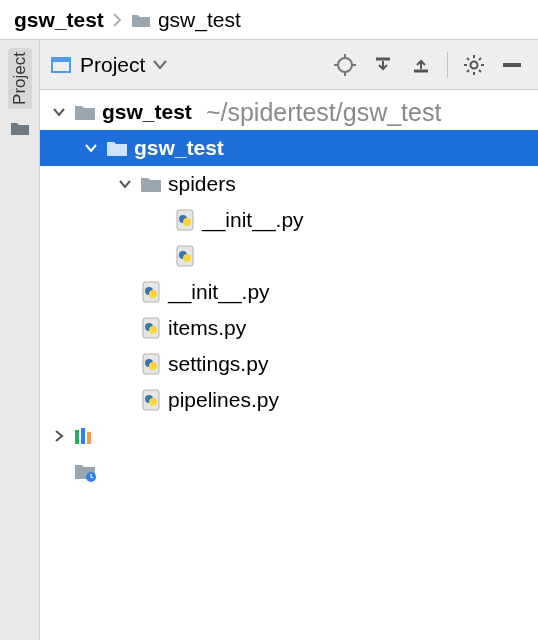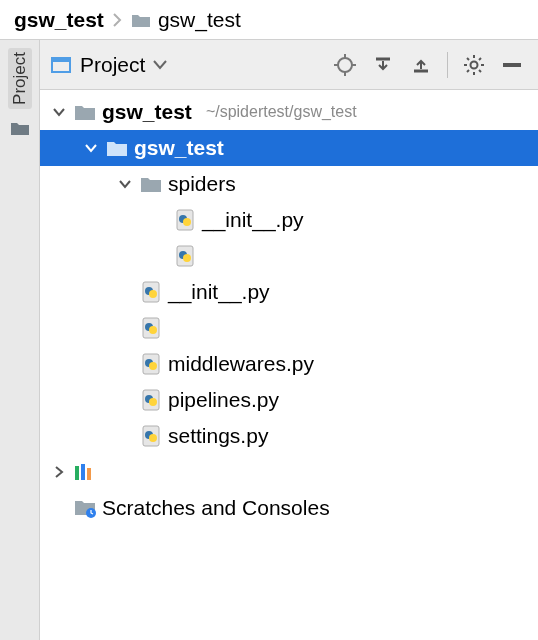--- a/index.html
+++ b/index.html
@@ -50,21 +50,21 @@
   .tree { flex: 1; overflow: auto; padding: 4px 0 4px 0; }
   .row {
     display: flex; align-items: center; height: 36px;
     padding-left: 10px; gap: 6px; white-space: nowrap;
     font-size: 21px; cursor: pointer;
   }
   .row.selected { background: #1e6fd9; color: #fff; }
   .row .arrow { width: 18px; display:flex; justify-content:center; color: inherit; }
   .row .arrow.placeholder { visibility: hidden; }
   .row .label { }
-  .row .hint { color: #8a8a8a; margin-left: 8px; font-size: 16px; }
+  .row .hint { color: #8a8a8a; margin-left: 8px; font-size: 25px; }
   .bold { font-weight: 700; }
 
   .indent-0 { padding-left: 10px; }
   .indent-1 { padding-left: 42px; }
   .indent-2 { padding-left: 76px; }
   .indent-3 { padding-left: 110px; }
 
   
   .ico { width: 22px; height: 22px; display: inline-flex; align-items:center; justify-content:center; flex-shrink:0; }
 
@@ -252,56 +252,46 @@
 
         <div class="row indent-2">
           <span class="arrow placeholder">·</span>
           <span class="ico">
             <svg width="20" height="22" viewBox="0 0 20 22">
                 <rect x="2" y="1" width="16" height="20" rx="2" fill="#e6e6e6" stroke="#b0b0b0"></rect>
                 <circle cx="8" cy="10" r="4" fill="#3776ab"></circle>
                 <circle cx="12" cy="13" r="4" fill="#ffd43b"></circle>
               </svg>
           </span>
-        </div>
-
-        <div class="row indent-2">
-          <span class="arrow placeholder">·</span>
-          <span class="ico">
-            <svg width="20" height="22" viewBox="0 0 20 22">
-                <rect x="2" y="1" width="16" height="20" rx="2" fill="#e6e6e6" stroke="#b0b0b0"></rect>
-                <circle cx="8" cy="10" r="4" fill="#3776ab"></circle>
-                <circle cx="12" cy="13" r="4" fill="#ffd43b"></circle>
-              </svg>
-          </span>
-          <span class="label">middlewares.py</span>
+          <span class="label">items.py</span>
+        </div>
+
+
+        <div class="row indent-2">
+          <span class="arrow placeholder">·</span>
+          <span class="ico">
+            <svg width="20" height="22" viewBox="0 0 20 22">
+                <rect x="2" y="1" width="16" height="20" rx="2" fill="#e6e6e6" stroke="#b0b0b0"></rect>
+                <circle cx="8" cy="10" r="4" fill="#3776ab"></circle>
+                <circle cx="12" cy="13" r="4" fill="#ffd43b"></circle>
+              </svg>
+          </span>
+          <span class="label">settings.py</span>
         </div>
 
         <div class="row indent-2">
           <span class="arrow placeholder">·</span>
           <span class="ico">
             <svg width="20" height="22" viewBox="0 0 20 22">
                 <rect x="2" y="1" width="16" height="20" rx="2" fill="#e6e6e6" stroke="#b0b0b0"></rect>
                 <circle cx="8" cy="10" r="4" fill="#3776ab"></circle>
                 <circle cx="12" cy="13" r="4" fill="#ffd43b"></circle>
               </svg>
           </span>
           <span class="label">pipelines.py</span>
-        </div>
-
-        <div class="row indent-2">
-          <span class="arrow placeholder">·</span>
-          <span class="ico">
-            <svg width="20" height="22" viewBox="0 0 20 22">
-                <rect x="2" y="1" width="16" height="20" rx="2" fill="#e6e6e6" stroke="#b0b0b0"></rect>
-                <circle cx="8" cy="10" r="4" fill="#3776ab"></circle>
-                <circle cx="12" cy="13" r="4" fill="#ffd43b"></circle>
-              </svg>
-          </span>
-          <span class="label">settings.py</span>
         </div>
 
 
         <div class="row indent-0">
           <span class="arrow">
             <svg width="12" height="12" viewBox="0 0 12 12">
                 <path d="M3 1 L9 6 L3 11" fill="none" stroke="#555" stroke-width="2"></path>
               </svg>
           </span>
           <span class="ico">
@@ -315,19 +305,18 @@
 
         <div class="row indent-0">
           <span class="arrow placeholder">·</span>
           <span class="ico">
             <svg width="22" height="20" viewBox="0 0 22 20">
                 <path d="M1 3 h7 l2 2 h11 v12 H1 z" fill="#9aa7b0"></path>
                 <circle cx="17" cy="15" r="5" fill="#2f80ed"></circle>
                 <path d="M17 12 v3 l2 1" stroke="#fff" stroke-width="1.2" fill="none"></path>
               </svg>
           </span>
-          <span class="label">Scratches and Consoles</span>
         </div>
 
       </div>
     </div>
   </div>
 </div>
 
 </body></html>

